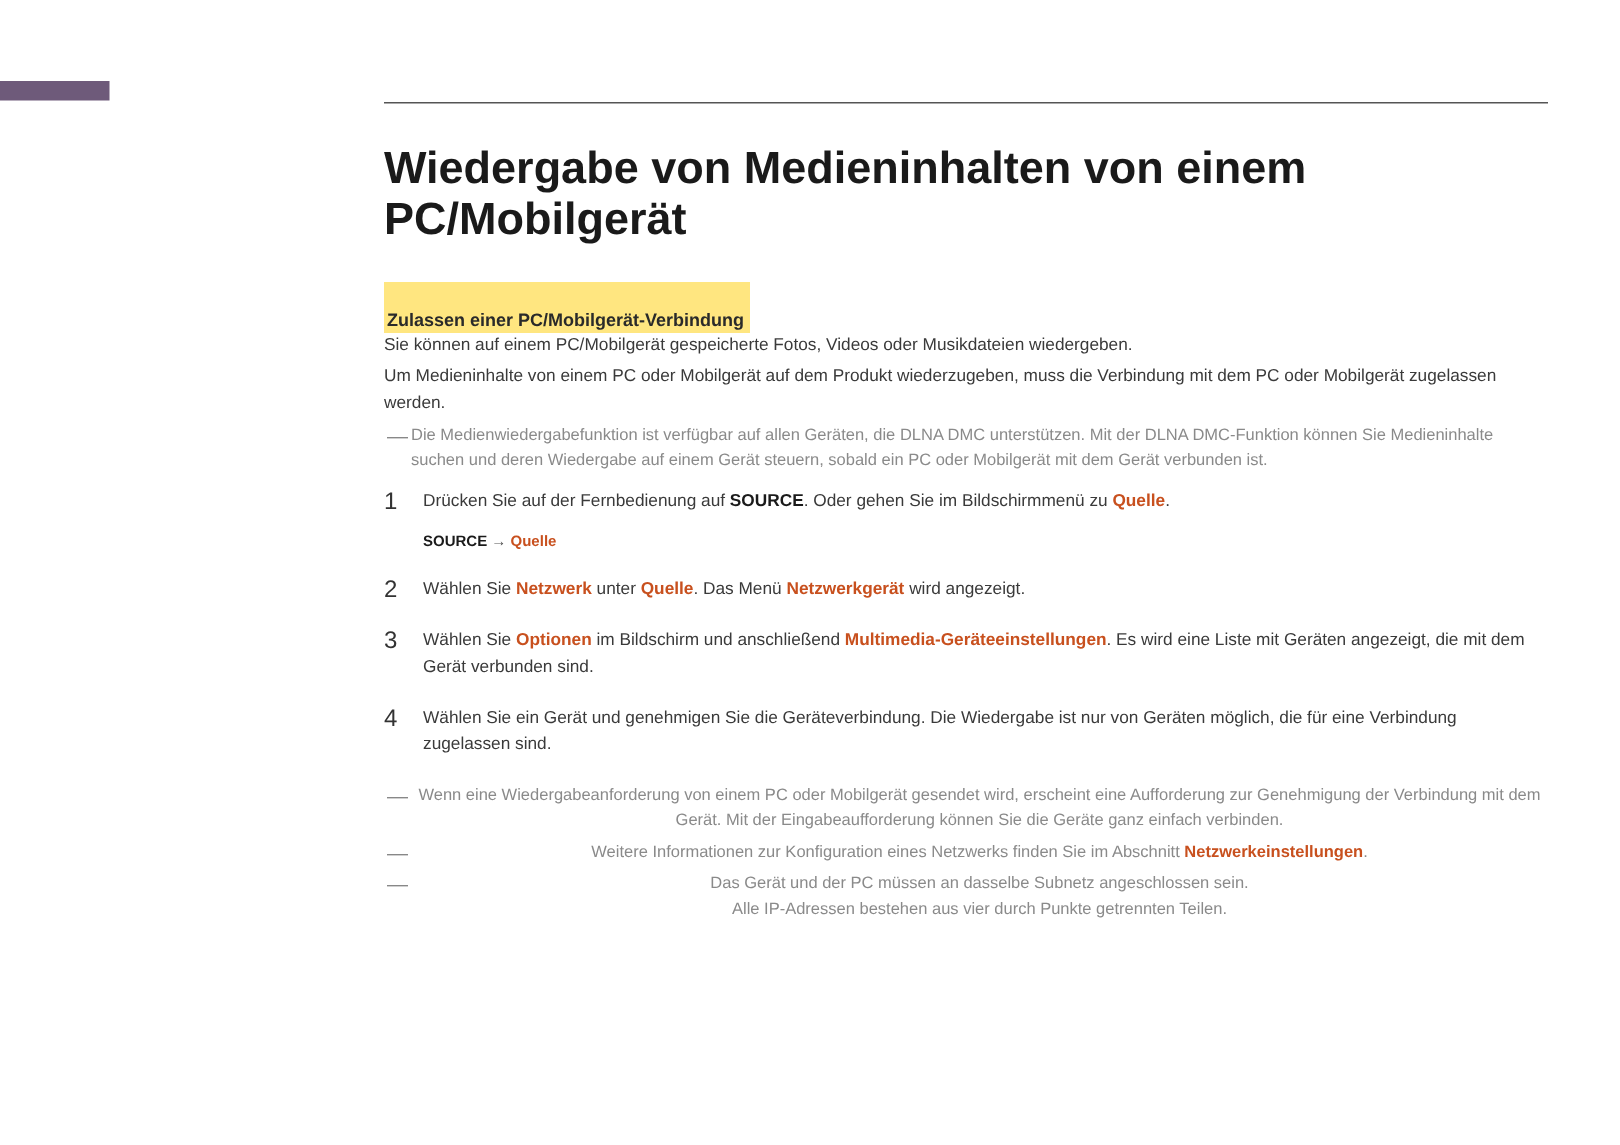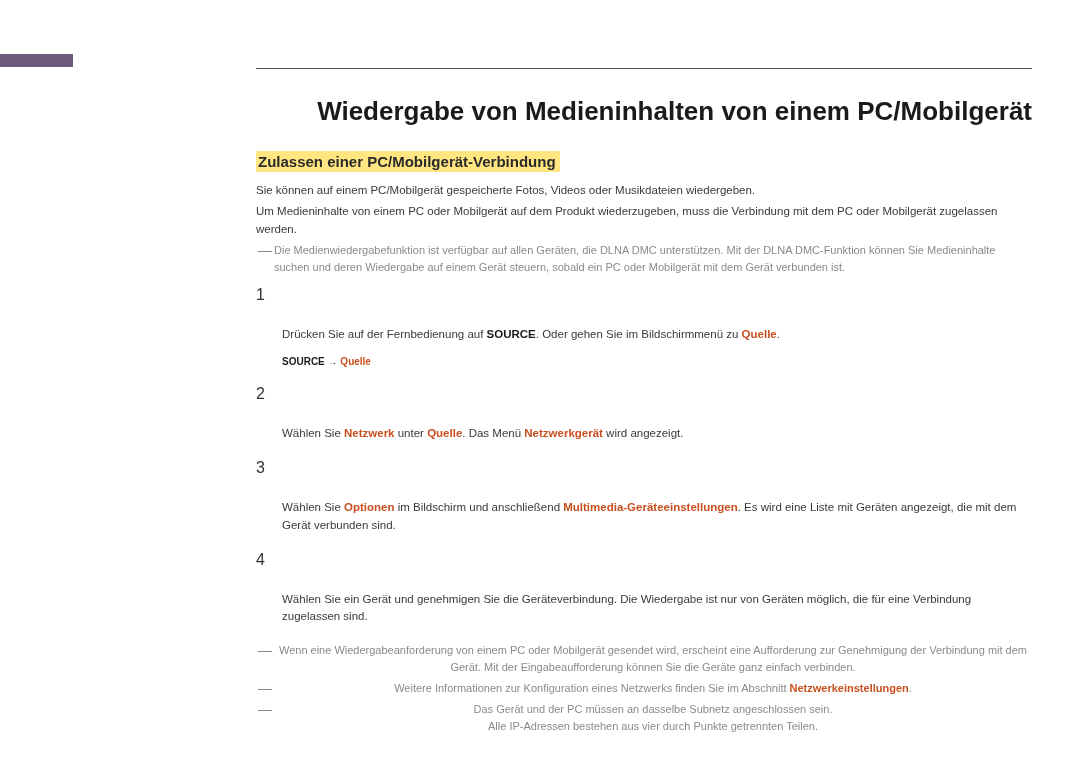--- a/index.html
+++ b/index.html
@@ -27,34 +27,32 @@
     height: 1px;
     background: #555;
   }
   .content {
     position: absolute;
     left: 256px;
     top: 96px;
     right: 48px;
   }
   h1 {
-    font-size: 26px;
+    font-size: 30px;
     font-weight: 700;
     color: #1a1a1a;
     margin-bottom: 24px;
-    text-align: right;
   }
   h2 {
     display: inline-block;
-    font-size: 15px;
+    font-size: 12px;
     font-weight: 700;
     color: #2a2a2a;
     background: #ffe680;
-    padding: 2px 4px 2px 2px;
-    margin-bottom: 10px;
+    padding: 18px 4px 2px 2px;
   }
   .para {
     font-size: 11.5px;
     color: #3a3a3a;
     line-height: 1.5;
     margin-bottom: 4px;
   }
   .note-list {
     margin-top: 4px;
     margin-bottom: 10px;
@@ -91,21 +89,20 @@
     color: #333;
     font-weight: 400;
     line-height: 1.1;
     font-family: "Segoe UI Light", "Segoe UI", Arial, sans-serif;
   }
   .step-body {
     flex: 1;
     font-size: 11.5px;
     color: #3a3a3a;
     line-height: 1.55;
-    margin-top: 40px;
   }
   .step-body .path {
     margin-top: 10px;
     font-weight: 700;
     font-size: 10px;
   }
   .bold { font-weight: 700; color: #1a1a1a; }
   .hl { color: #c8501e; font-weight: 700; }
   .hl-plain { color: #c8501e; font-weight: 700; }
   .arrow { color: #555; font-weight: 400; }

